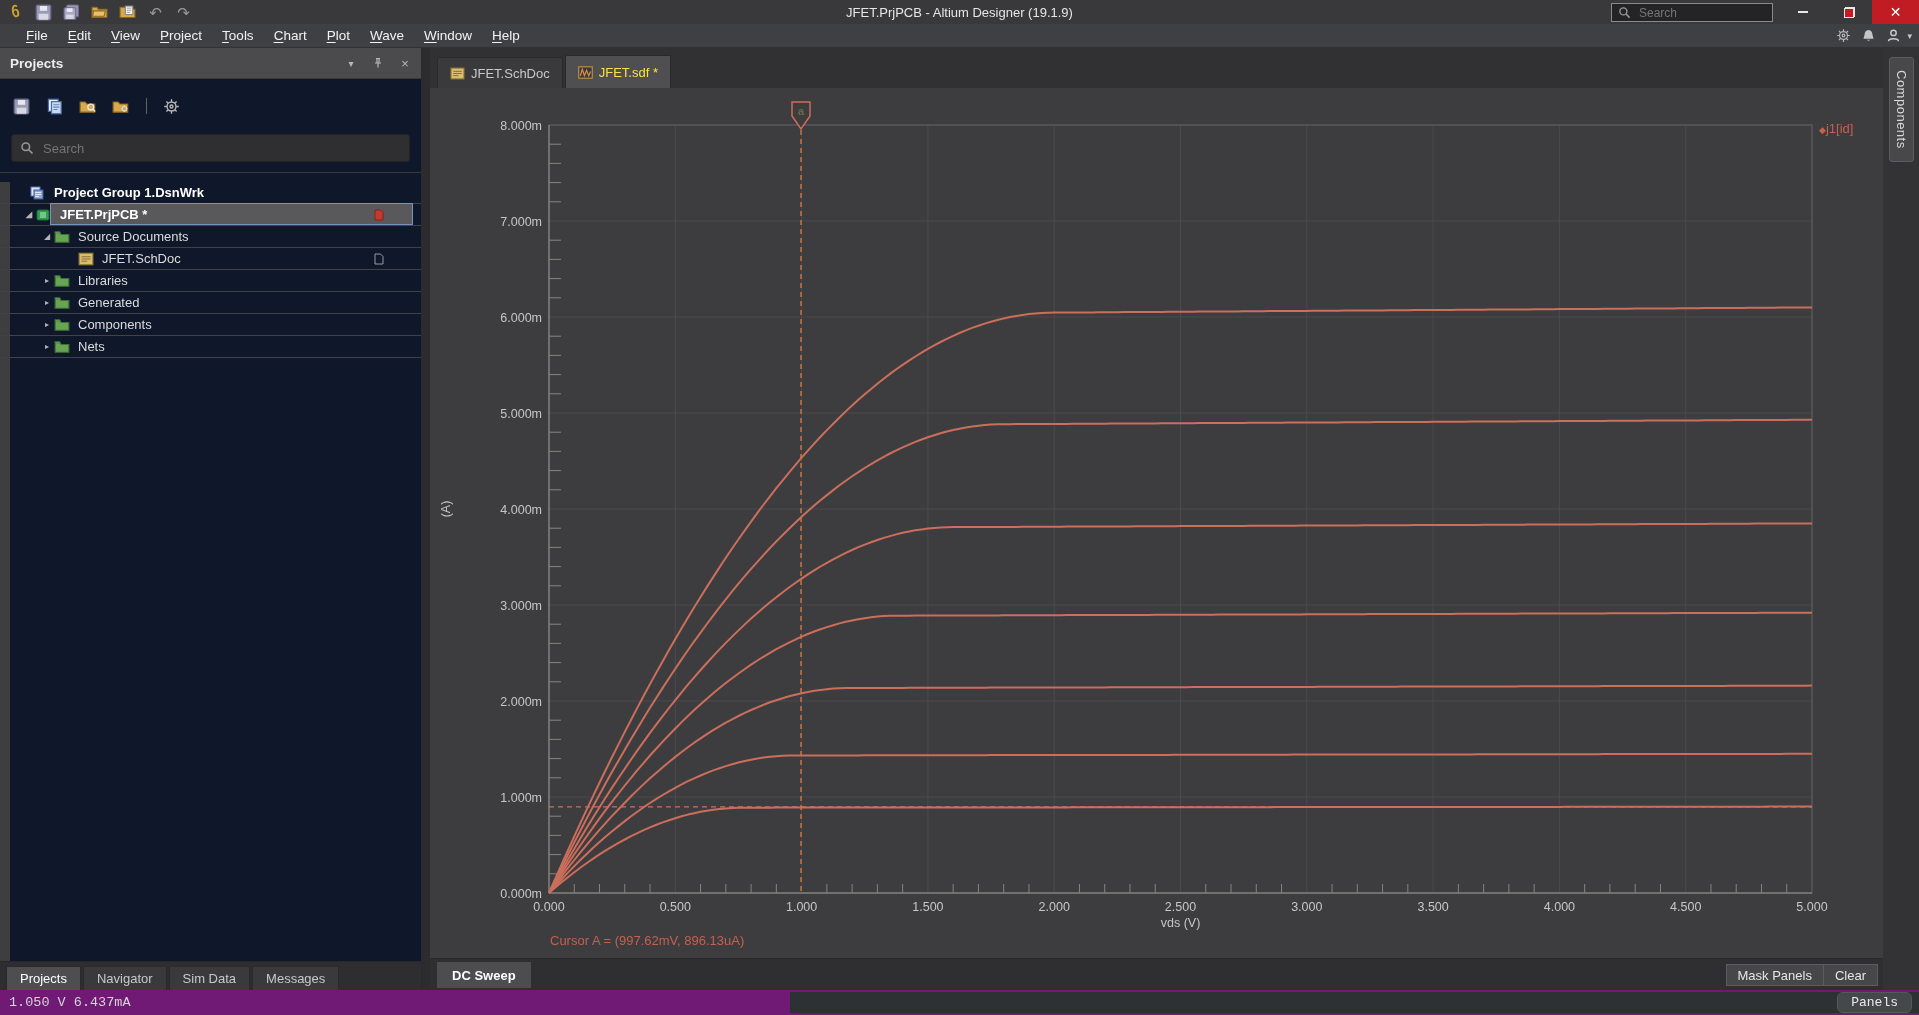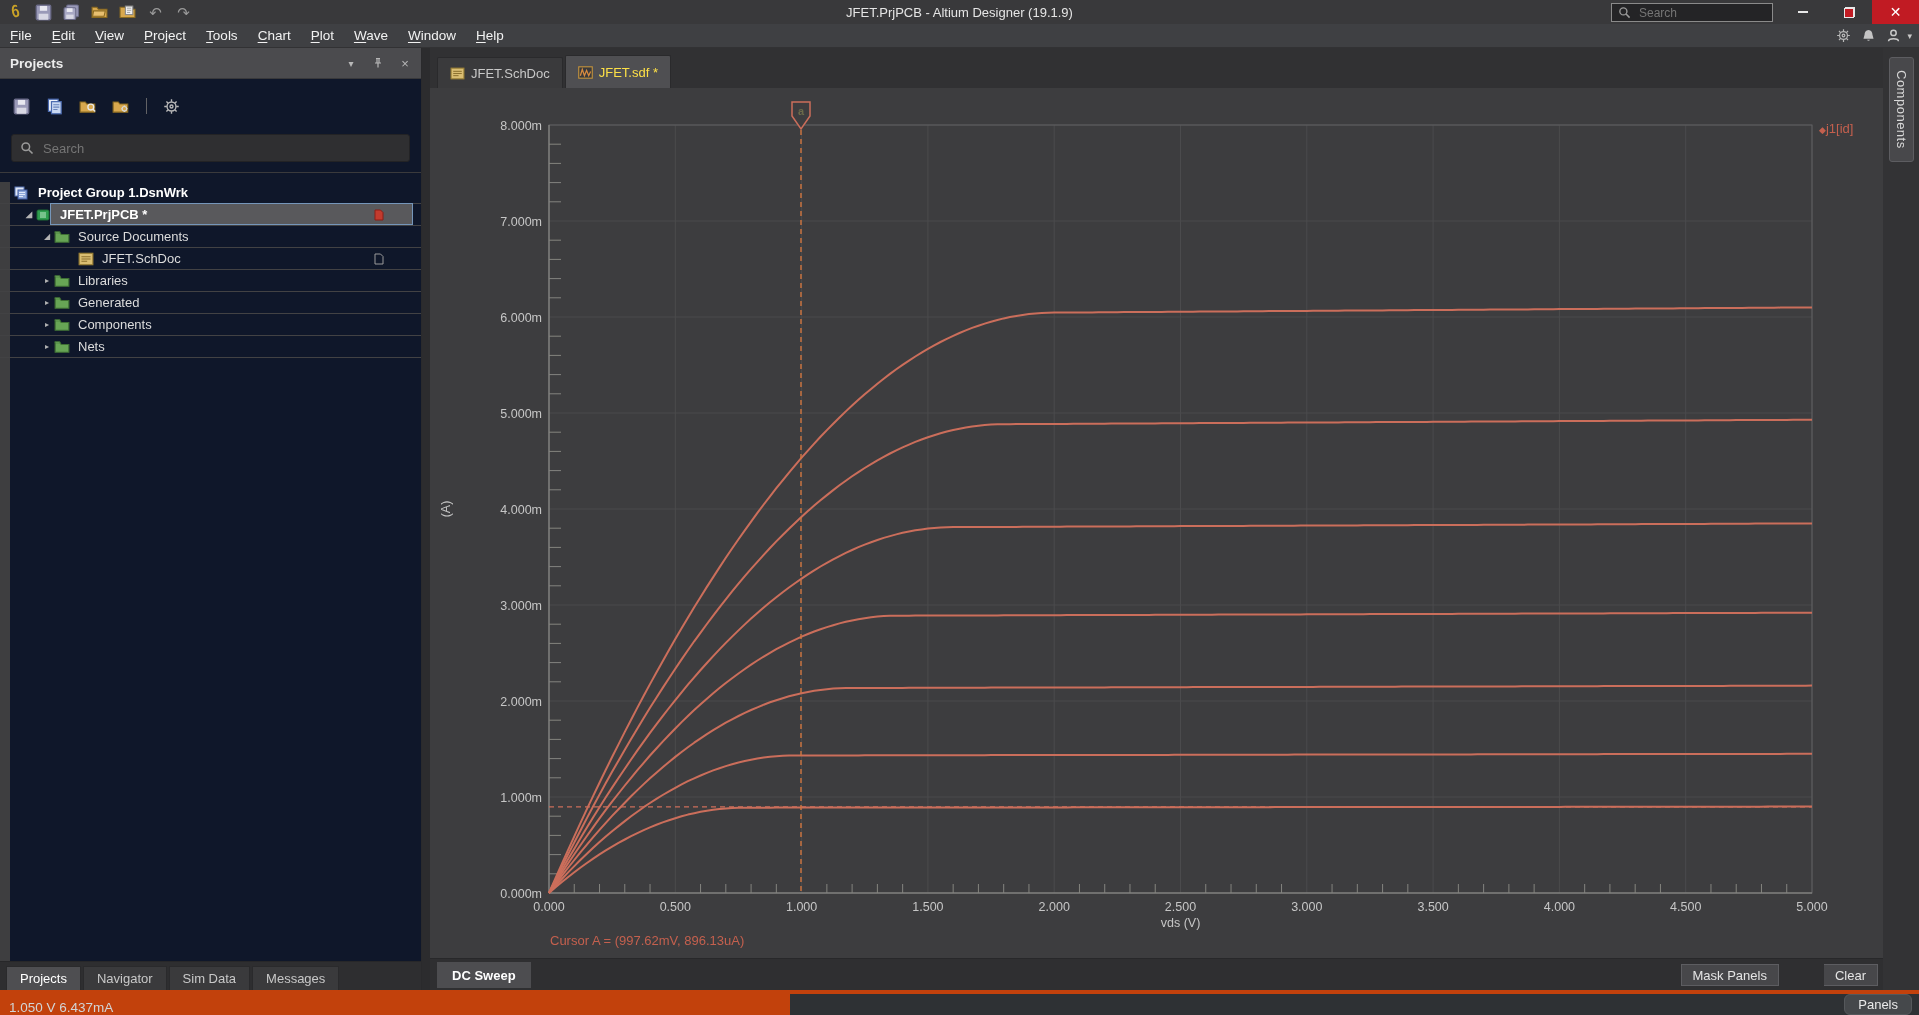--- a/index.html
+++ b/index.html
@@ -19,21 +19,21 @@
   .win-btn{width:46px;height:24px;display:flex;align-items:center;justify-content:center;color:#e8e8e8;}
   .win-btn.close{width:47px;background:#c11b23;}
   .min-glyph{width:10px;height:2px;background:#e8e8e8;display:inline-block;}
   .restore-glyph{position:relative;width:11px;height:11px;display:inline-block;}
   .restore-glyph i{position:absolute;width:8px;height:8px;border:1px solid #e8e8e8;display:block;}
   .restore-glyph i:first-child{right:0;top:0;}
   .restore-glyph i:last-child{left:0;bottom:0;background:#c11b23;}
   .x-glyph{font-size:14px;line-height:1;color:#fff;}
 
   
-  .menubar{height:24px;background:#3f4043;display:flex;align-items:center;padding-left:0;
+  .menubar{height:24px;background:#3f4043;display:flex;align-items:center;padding-left:16px;
            position:relative;flex:none;border-bottom:1px solid #323234;box-sizing:border-box;}
   .menu-item{padding:2px 10px;font-size:13.5px;color:#f2f2f2;cursor:default;}
   .menu-item .u{text-decoration:underline;text-underline-offset:2px;}
   .menu-right{position:absolute;right:7px;display:flex;align-items:center;gap:10px;}
   .menu-right .icon{width:15px;height:15px;display:inline-flex;}
   .caret{font-size:9px;color:#c8c8c8;margin-left:-4px;}
 
   
   .main{display:flex;height:942px;flex:none;}
 
@@ -79,35 +79,35 @@
   .doc-tabs{height:40px;flex:none;background:#313133;display:flex;align-items:flex-end;padding-left:7px;gap:2px;}
   .doc-tab{height:31px;display:flex;align-items:center;gap:6px;padding:0 12px;background:#3a3a3c;color:#c8c8c8;
            font-size:13px;border:1px solid #2a2a2c;border-bottom:none;border-radius:2px 2px 0 0;box-sizing:border-box;}
   .doc-tab.active{background:#4f4f52;color:#fde047;height:33px;}
   .doc-tab .icon{width:15px;height:13px;display:inline-flex;}
   .chart-region{height:870px;flex:none;position:relative;background:#3d3d3f;}
   .chart-region svg{position:absolute;left:0;top:0;}
   .axis-text{fill:#c6c6c6;font-size:12.5px;font-family:"Liberation Sans",sans-serif;}
   .legend-text{fill:#c4604e;font-size:13px;font-family:"Liberation Sans",sans-serif;}
   .flag-text{fill:#6b6b4a;font-size:11px;font-weight:bold;font-family:"Liberation Sans",sans-serif;}
-  .doc-bottom{height:32px;flex:none;background:#2f2f31;border-top:1px solid #28282a;display:flex;align-items:center;padding:0 5px;gap:45px;}
+  .doc-bottom{height:32px;flex:none;background:#2f2f31;border-top:1px solid #28282a;display:flex;align-items:center;padding:0 5px;}
   .sim-tab{height:26px;margin-left:2px;padding:0 15px;background:#4d4d50;color:#fff;font-weight:bold;
            font-size:13px;display:flex;align-items:center;}
   .db-spacer{flex:1;}
   .mini-btn{height:22px;padding:0 11px;background:#47474a;border:1px solid #5d5d61;color:#e4e4e4;
             font-size:13px;display:flex;align-items:center;box-sizing:border-box;}
   .mini-btn + .mini-btn{border-left:none;}
 
   
   .right-strip{width:36px;flex:none;background:#333335;display:flex;flex-direction:column;align-items:center;padding-top:9px;box-sizing:border-box;}
   .vertical-tab{writing-mode:vertical-rl;background:#48484b;border:1px solid #5d5d61;border-radius:3px;
                 color:#d8d8d8;font-size:13px;padding:12px 4px;letter-spacing:0.5px;}
 
   
-  .statusbar{height:25px;flex:none;display:flex;align-items:flex-end;background:#c2410c;font-size:13.5px;color:#d2d4d6;}
+  .statusbar{height:25px;flex:none;display:flex;align-items:center;background:#701a75;font-size:13.5px;color:#d2d4d6;font-family:Liberation Mono, monospace;}
   .status-left{width:790px;flex:none;display:flex;align-items:center;padding-left:9px;box-sizing:border-box;}
   .status-right{flex:1;background:#2e3134;display:flex;align-items:center;justify-content:flex-end;padding-right:7px;}
   .panels-btn{background:#45484b;border:1px solid #55585b;color:#eaeaea;font-size:13px;padding:2px 13px;border-radius:6px;}
 
   .tchar{color:#9a9a9a;font-size:15px;line-height:1;}
   .altium-a{color:#c9a227;font-weight:bold;font-size:17px;display:inline-block;transform:scaleX(-1);}
 </style>
 </head>
 <body>
 
@@ -288,21 +288,21 @@
               <circle cx="5.8" cy="5.8" r="3.8" fill="none" stroke="#9a9a9a" stroke-width="1.5"></circle>
               <path d="M8.7 8.7l3.8 3.8" stroke="#9a9a9a" stroke-width="1.6"></path>
             </svg>
           </span>
         <input type="text" placeholder="Search" style="">
       </div>
       <div class="panel-sep"></div>
       <div class="tree">
         <div class="tree-groove"></div>
         <div class="tree-rows" id="project-tree-rows">
-            <div class="tree-row bold" style="padding-left: 14px;">
+            <div class="tree-row bold" style="padding-left: 30px;">
               <span class="tree-icon">
                 <svg viewBox="0 0 14 14">
                   <rect x="1" y="1" width="9" height="9" fill="#dfe7f5" stroke="#5b76b5"></rect>
                   <rect x="4" y="4" width="9" height="9" fill="#8fa8d8" stroke="#3d59a0"></rect>
                   <path d="M5 6.5h6M5 8.5h6M5 10.5h4" stroke="#e8eefc" stroke-width="0.9"></path>
                 </svg>
               </span>
               <span class="tree-label">Project Group 1.DsnWrk</span>
               <span class="tree-spacer"></span>
             </div>

